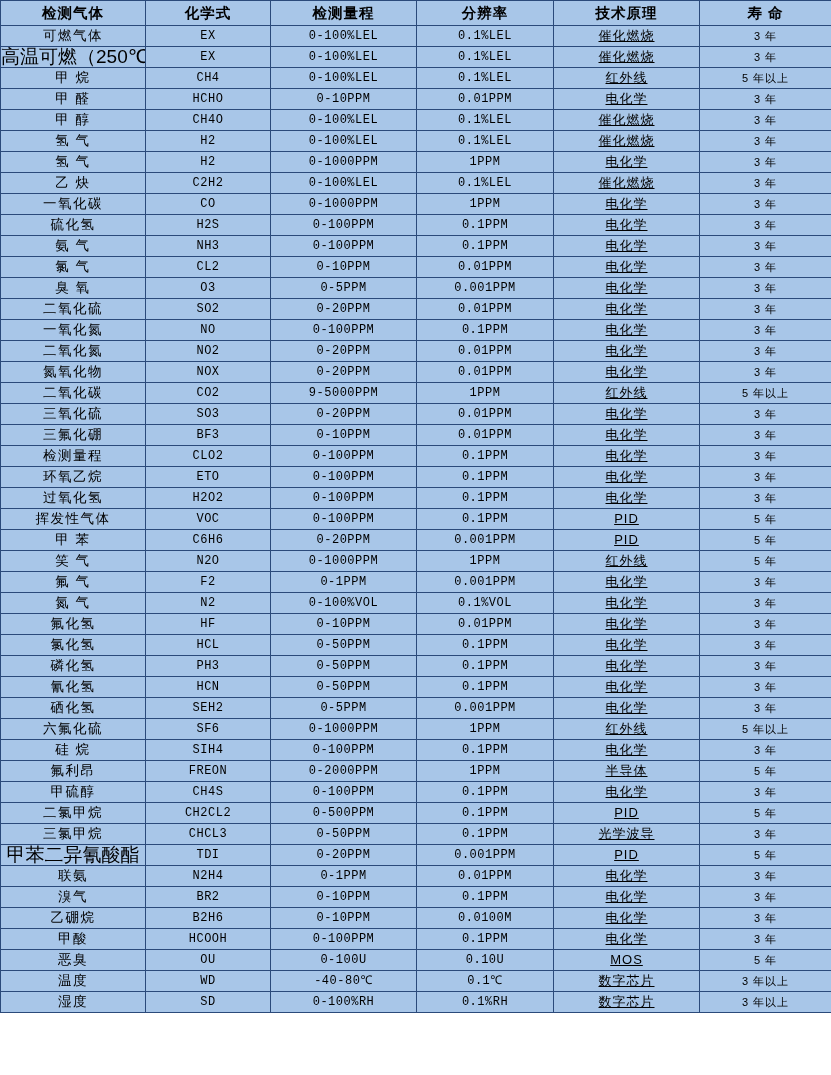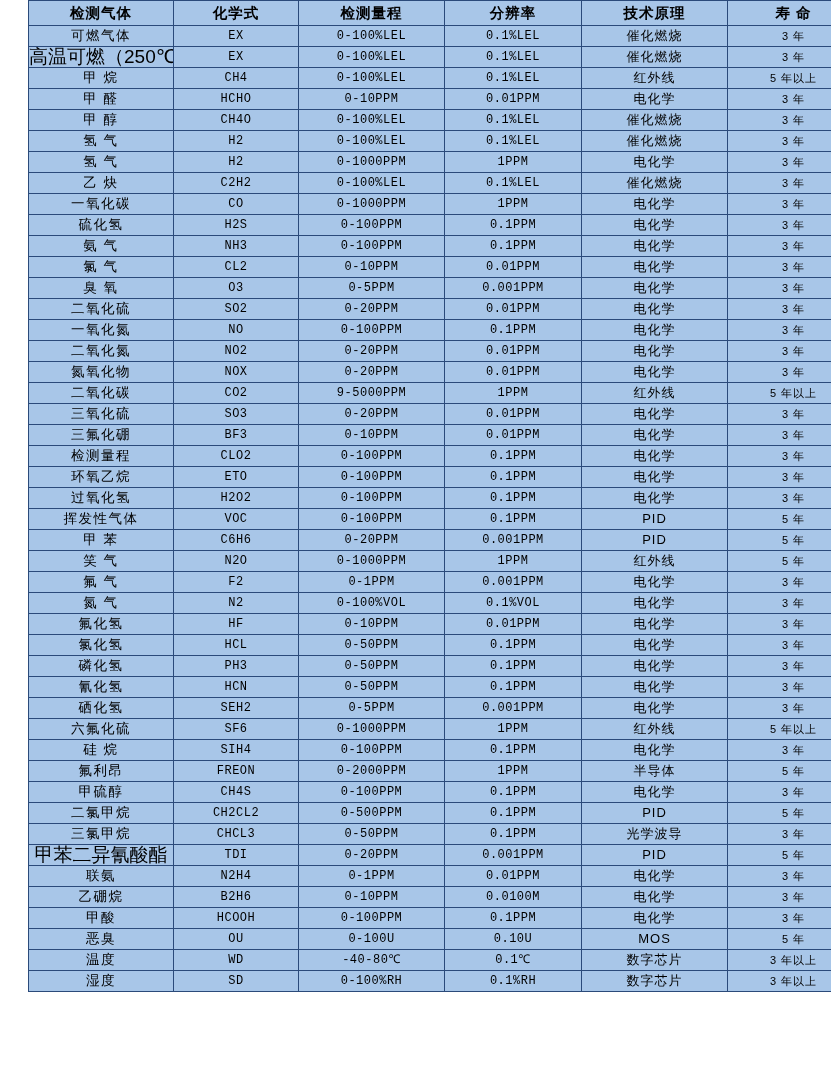--- a/index.html
+++ b/index.html
@@ -10,21 +10,20 @@
   body {
     width: 831px;
     height: 1075px;
     font-family: "Liberation Sans", "DejaVu Sans", sans-serif;
   }
   .sheet {
     width: 831px;
     height: 1075px;
     box-sizing: border-box;
     overflow: hidden;
-    padding-left: 28px;
   }
   table.gas-table {
     border-collapse: collapse;
     width: 831px;
     table-layout: fixed;
   }
   table.gas-table col.c0 { width: 145px; }
   table.gas-table col.c1 { width: 125px; }
   table.gas-table col.c2 { width: 146px; }
   table.gas-table col.c3 { width: 137px; }
@@ -61,20 +60,21 @@
   table.gas-table tbody td.formula,
   table.gas-table tbody td.range,
   table.gas-table tbody td.res {
     font-family: "Liberation Mono", "DejaVu Sans Mono", monospace;
     font-size: 12px;
     letter-spacing: 0.5px;
   }
   table.gas-table tbody td.tech {
     font-size: 13px;
     letter-spacing: 1px;
+    text-decoration: underline;
   }
   table.gas-table tbody td.life {
     font-size: 11px;
     letter-spacing: 1px;
   }
   table.gas-table tbody tr.tight td.name {
     letter-spacing: 0px;
     font-size: 19px;
   }
 </style>
@@ -424,20 +424,28 @@
         </tr>
         <tr>
           <td class="name">联氨</td>
           <td class="formula">N2H4</td>
           <td class="range">0-1PPM</td>
           <td class="res">0.01PPM</td>
           <td class="tech">电化学</td>
           <td class="life">3 年</td>
         </tr>
         <tr>
+          <td class="name">溴气</td>
+          <td class="formula">BR2</td>
+          <td class="range">0-10PPM</td>
+          <td class="res">0.1PPM</td>
+          <td class="tech">电化学</td>
+          <td class="life">3 年</td>
+        </tr>
+        <tr>
           <td class="name">乙硼烷</td>
           <td class="formula">B2H6</td>
           <td class="range">0-10PPM</td>
           <td class="res">0.0100M</td>
           <td class="tech">电化学</td>
           <td class="life">3 年</td>
         </tr>
         <tr>
           <td class="name">甲酸</td>
           <td class="formula">HCOOH</td>

